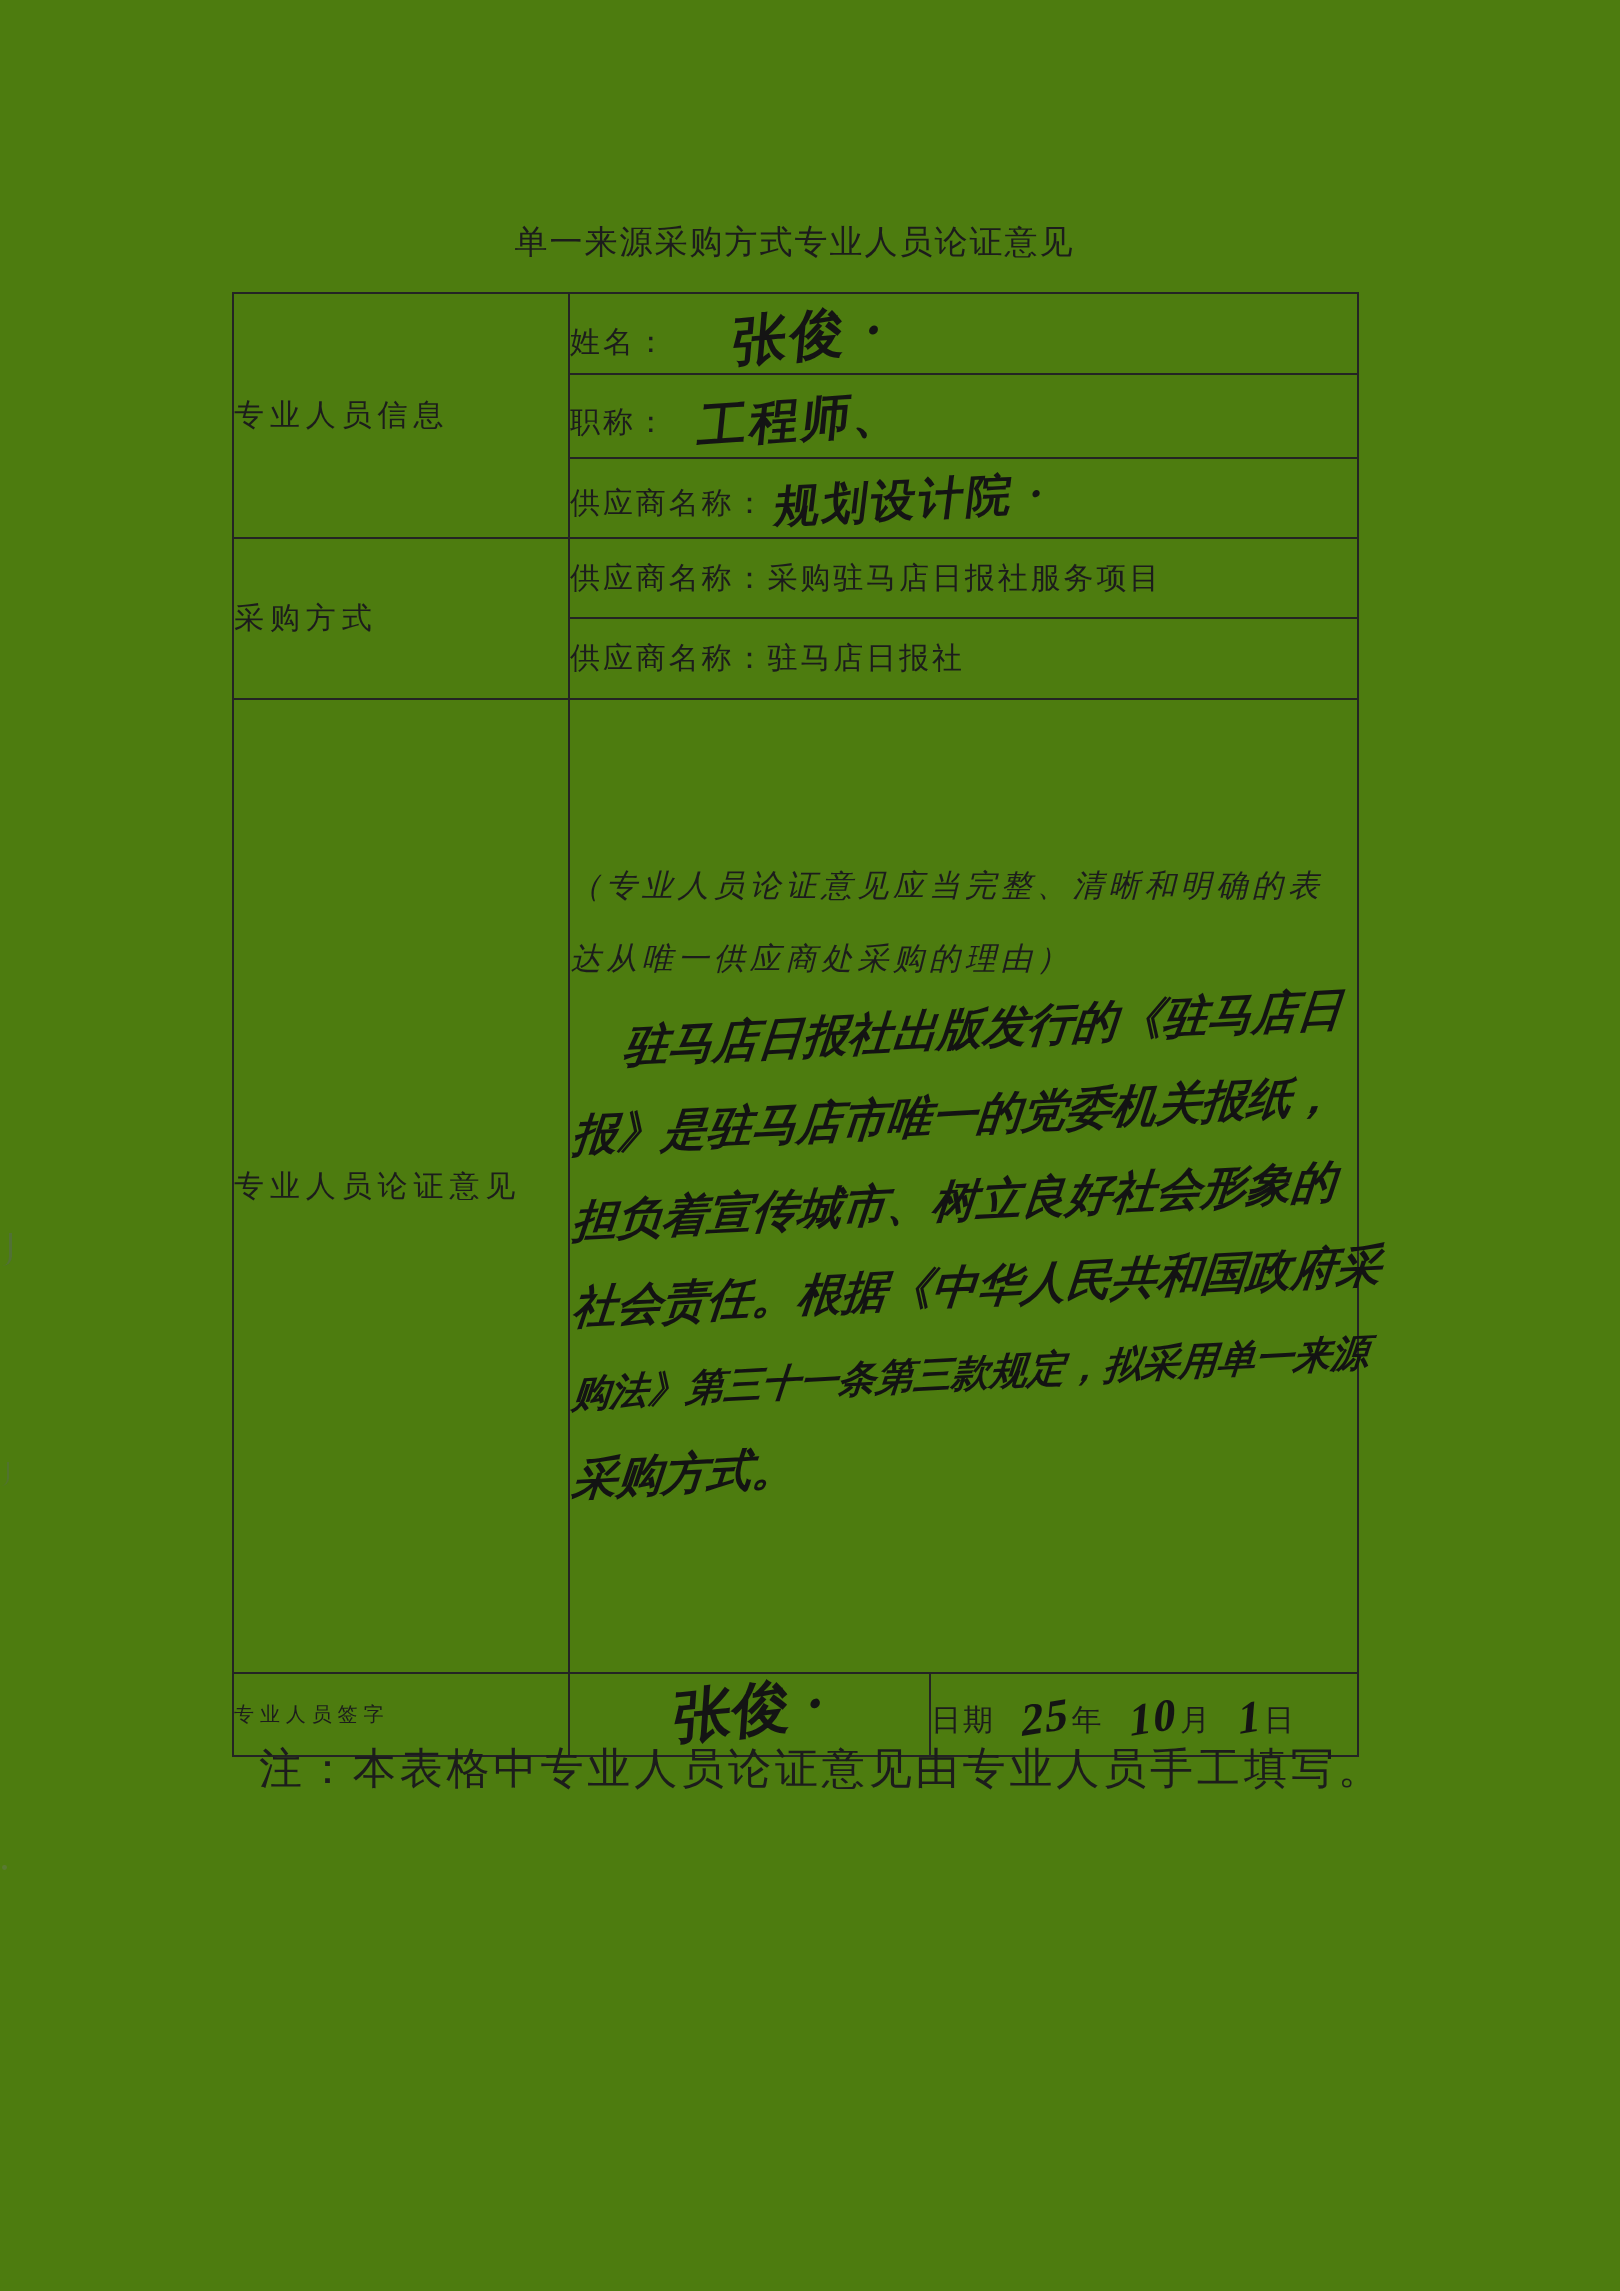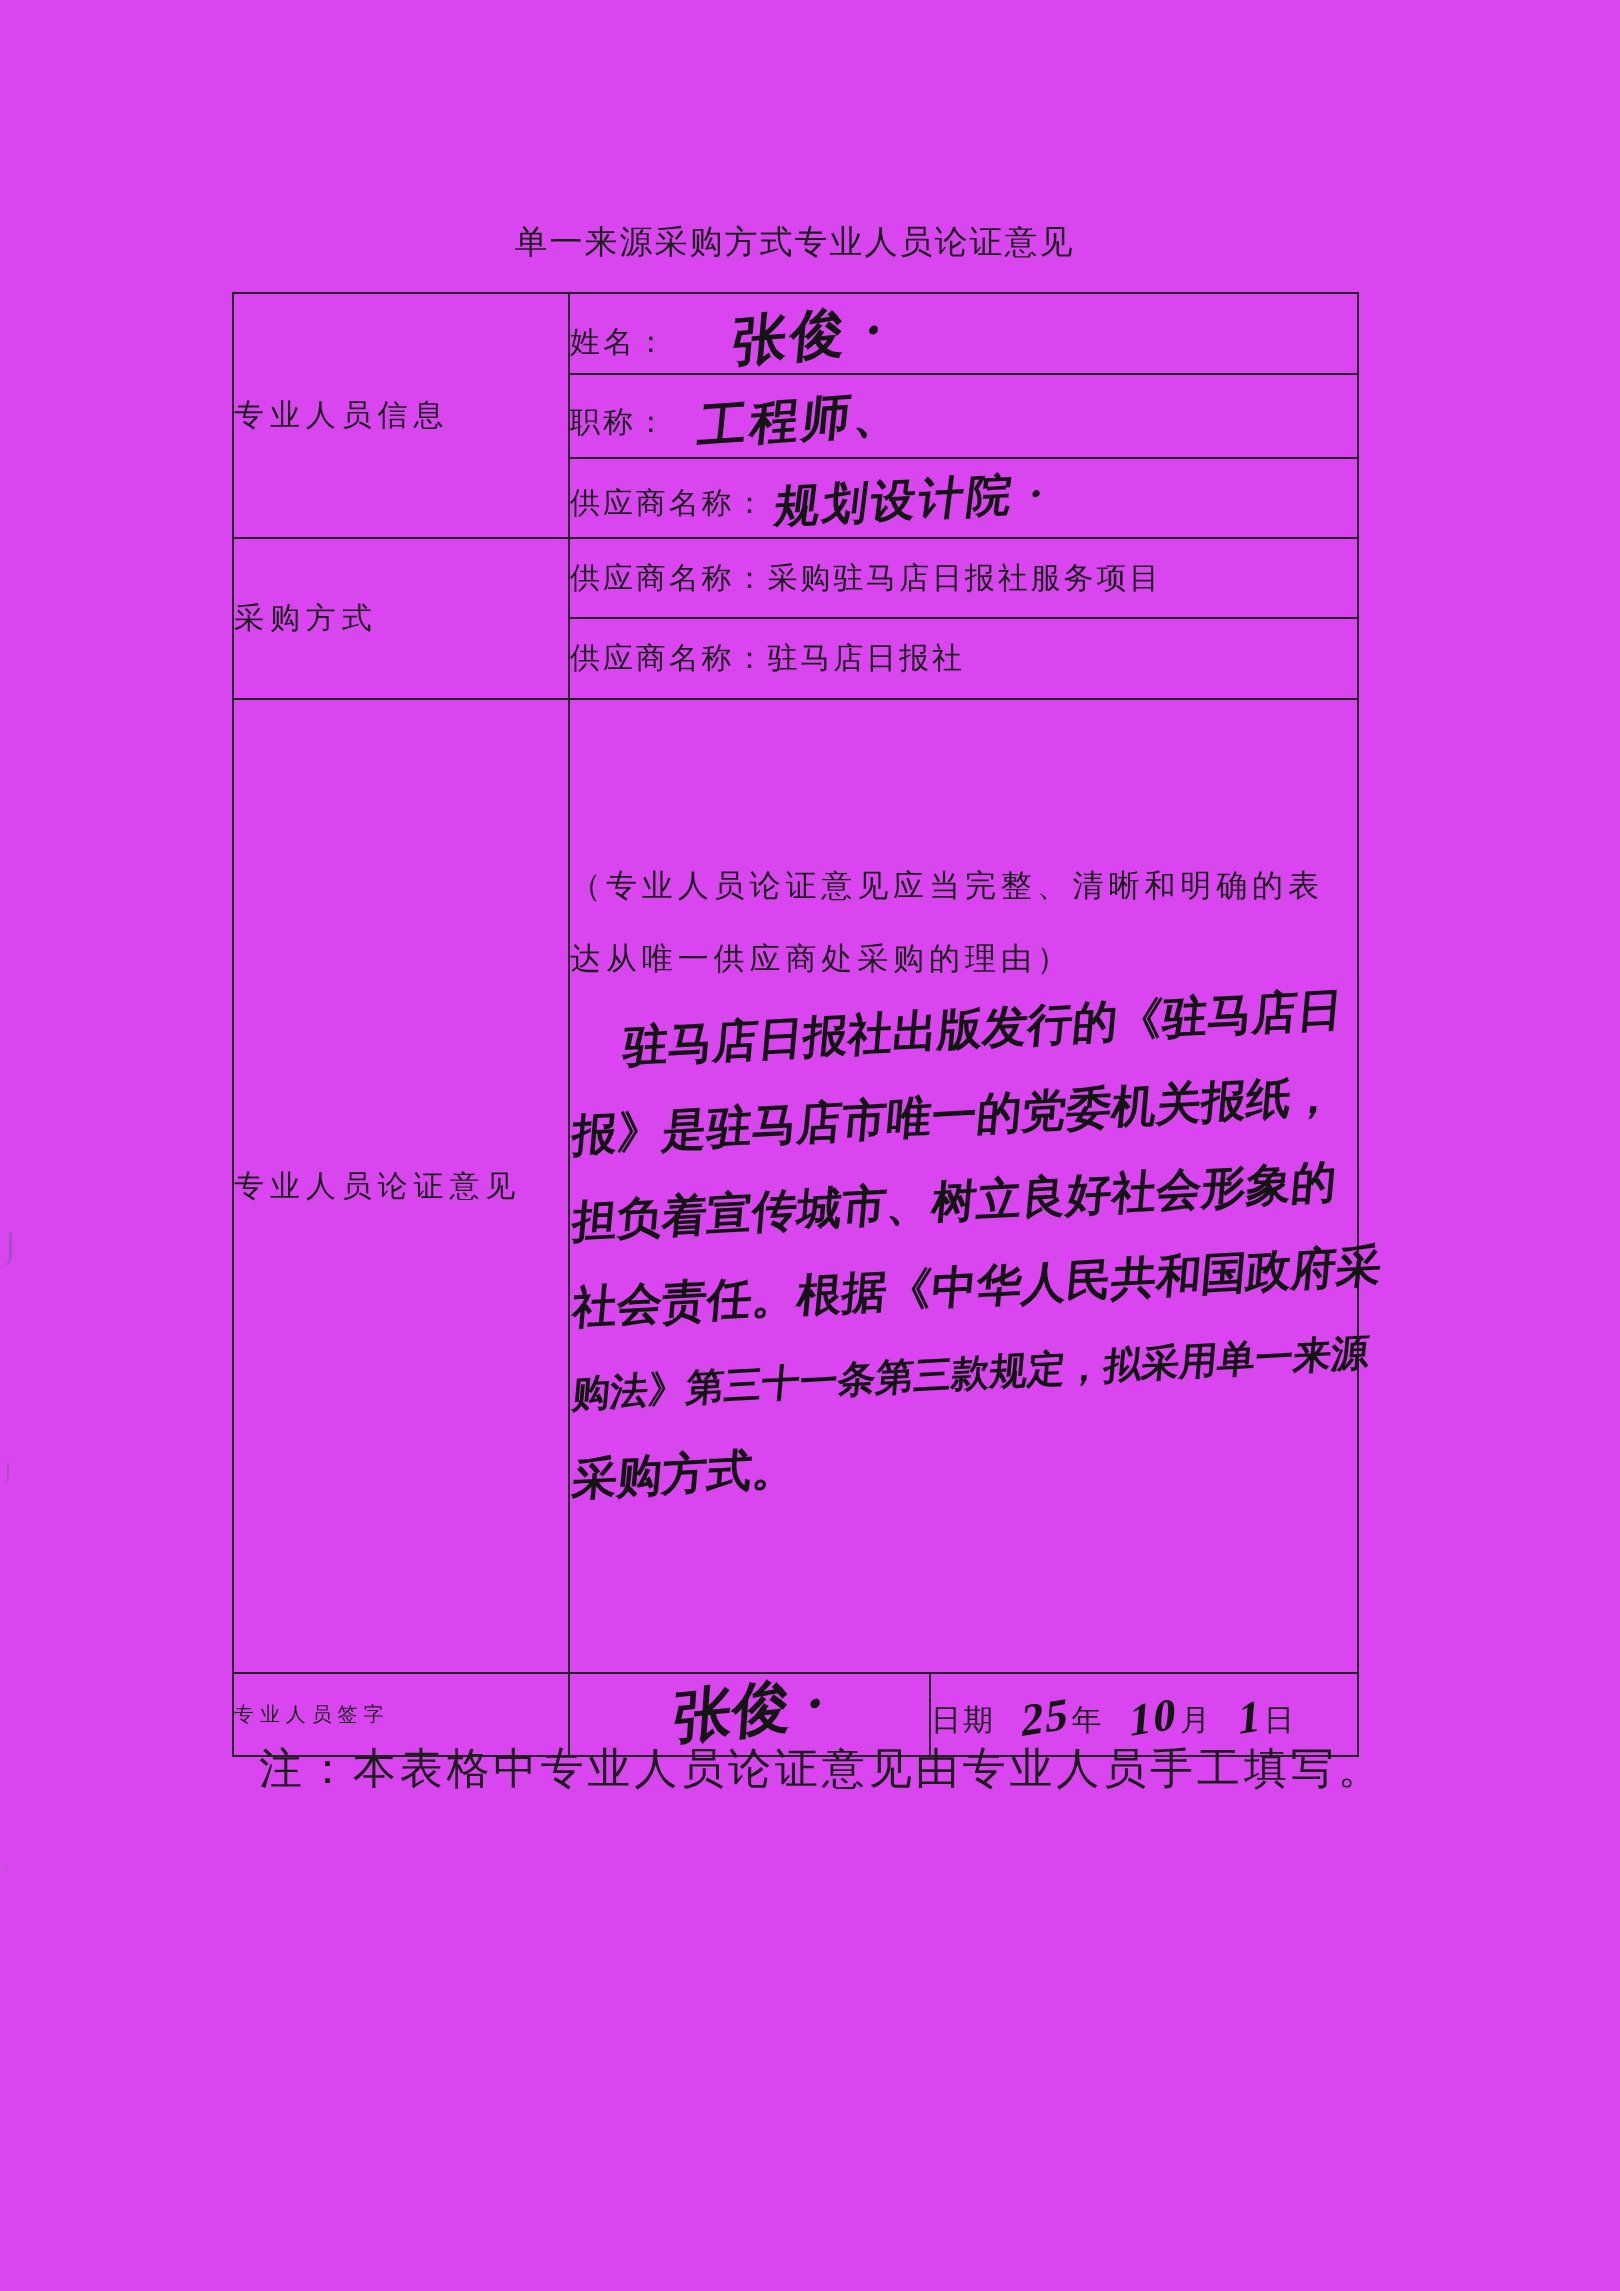--- a/index.html
+++ b/index.html
@@ -1,19 +1,19 @@
 <!DOCTYPE html>
 <html><head>
 <meta charset="utf-8">
 <style>
   html,body{margin:0;padding:0;background:#e8e8e8;}
   .page{
     position:relative;
     width:1620px;height:2292px;
-    background:#d946ef;
+    background:#4d7c0f;
     font-family:"Liberation Serif","DejaVu Serif",serif;
     color:#1c1c1c;
     overflow:hidden;
   }
   .doc-title{
     position:absolute;left:232px;top:220px;width:1125px;
     text-align:center;font-size:33px;letter-spacing:2px;font-weight:500;
     white-space:nowrap;
   }
   table.form{
@@ -34,21 +34,21 @@
   .field-cell{
     font-size:30px;letter-spacing:2.9px;padding-left:14.7px;white-space:nowrap;
   }
   
   .hw{
     display:inline-block;font-weight:700;color:#141414;white-space:nowrap;
   }
   .hw-name{font-size:55px;margin-left:63px;transform:rotate(-5deg) skewX(-10deg);position:relative;top:2px;}
   .hw-job{font-size:49px;margin-left:29px;transform:rotate(-4deg) skewX(-10deg);position:relative;top:3.9px;}
   .hw-unit{font-size:45px;margin-left:7.8px;transform:rotate(-3deg) skewX(-10deg);position:relative;top:2px;}
-  .opinion-cell{vertical-align:top;padding:27.4px 7.8px 0 14.7px;}
+  .opinion-cell{vertical-align:top;padding:27.4px 7.8px 0 14.7px;font-style:italic;}
   .intro-line{font-size:31px;letter-spacing:4.9px;line-height:73px;white-space:nowrap;}
   .opinion-hw{margin-top:11.8px;}
   .hw-line{
     display:block;font-size:45px;line-height:86px;font-weight:700;
     transform:rotate(-3deg) skewX(-8deg);transform-origin:0 80%;
     white-space:nowrap;color:#131313;
   }
   .hw-line.indent{padding-left:51px;}
   .hw-line.long{font-size:38px;}
   .sig-label-cell{font-size:20px;letter-spacing:5.9px;padding-left:17.6px;white-space:nowrap;}

